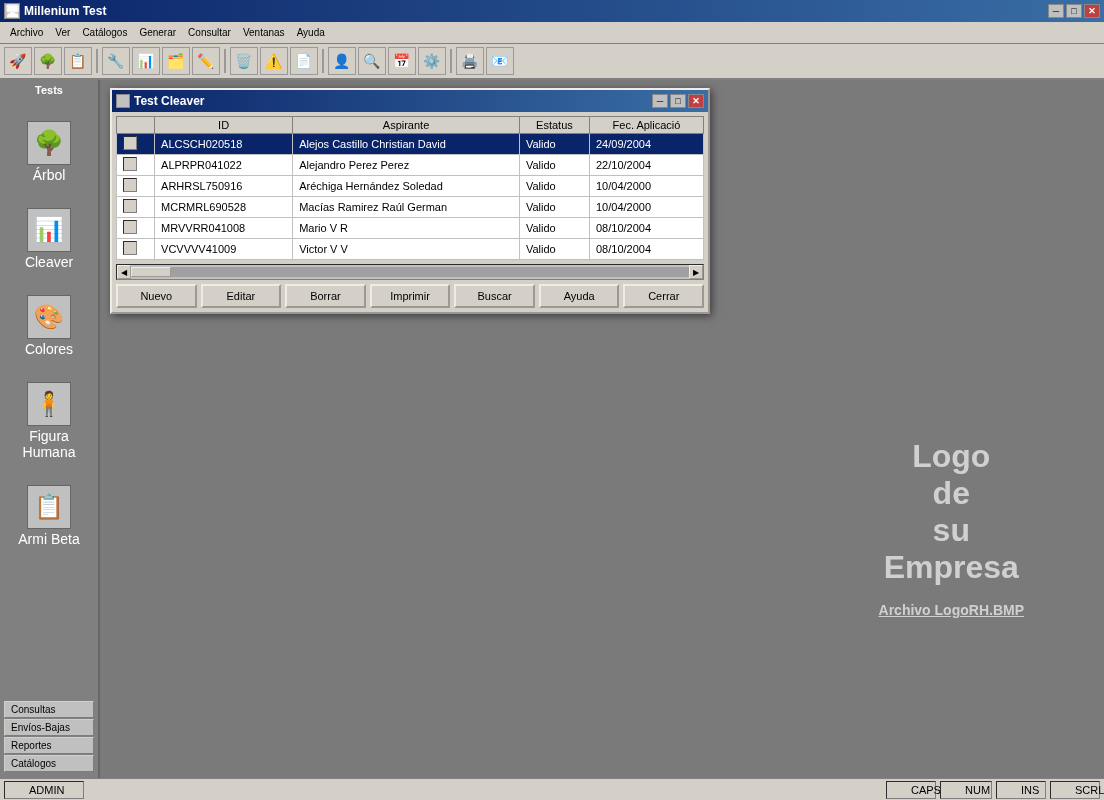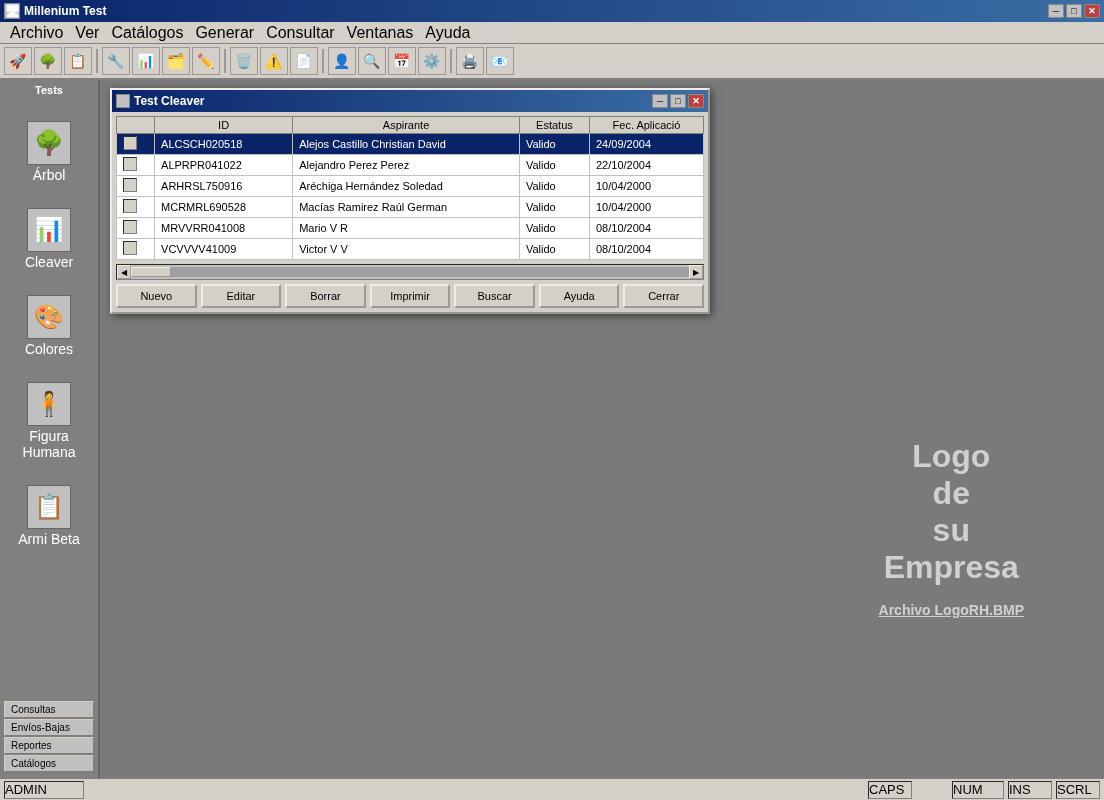--- a/index.html
+++ b/index.html
@@ -51,21 +51,21 @@
     }
     .title-bar-btn.close { background: #c04040; color: white; }
 
     
     .menu-bar {
       background: #d4d0c8;
       height: 22px;
       display: flex;
       align-items: center;
       padding: 0 4px;
-      font-size: 16px;
+      font-size: 10px;
       border-bottom: 1px solid #808080;
     }
     .menu-item {
       padding: 2px 6px;
       cursor: pointer;
       color: black;
     }
 
     
     .toolbar {
@@ -329,32 +329,32 @@
       border-top: 1px solid #808080;
       gap: 4px;
       position: absolute;
       bottom: 0;
       left: 0;
       right: 0;
     }
     .status-field {
       background: #d4d0c8;
       border: 1px inset #808080;
-      padding: 1px 0;
-      font-size: 13px;
+      padding: 1px 24px;
+      font-size: 11px;
       height: 18px;
       display: flex;
       align-items: center;
     }
     .status-admin {
       width: 80px;
     }
     .status-spacer { flex: 1; }
     .status-caps { width: 44px; }
-    .status-num { width: 52px; margin-left: 36px; }
+    .status-num { width: 52px; }
     .status-ins { width: 44px; }
     .status-scrl { width: 44px; }
 
     .tree-icon { color: #228b22; }
     .chart-icon { color: #cc4400; }
     .color-icon { color: #8800cc; }
     .figure-icon { color: #0044cc; }
     .armi-icon { color: #cc8800; }
   </style>
 </head>

